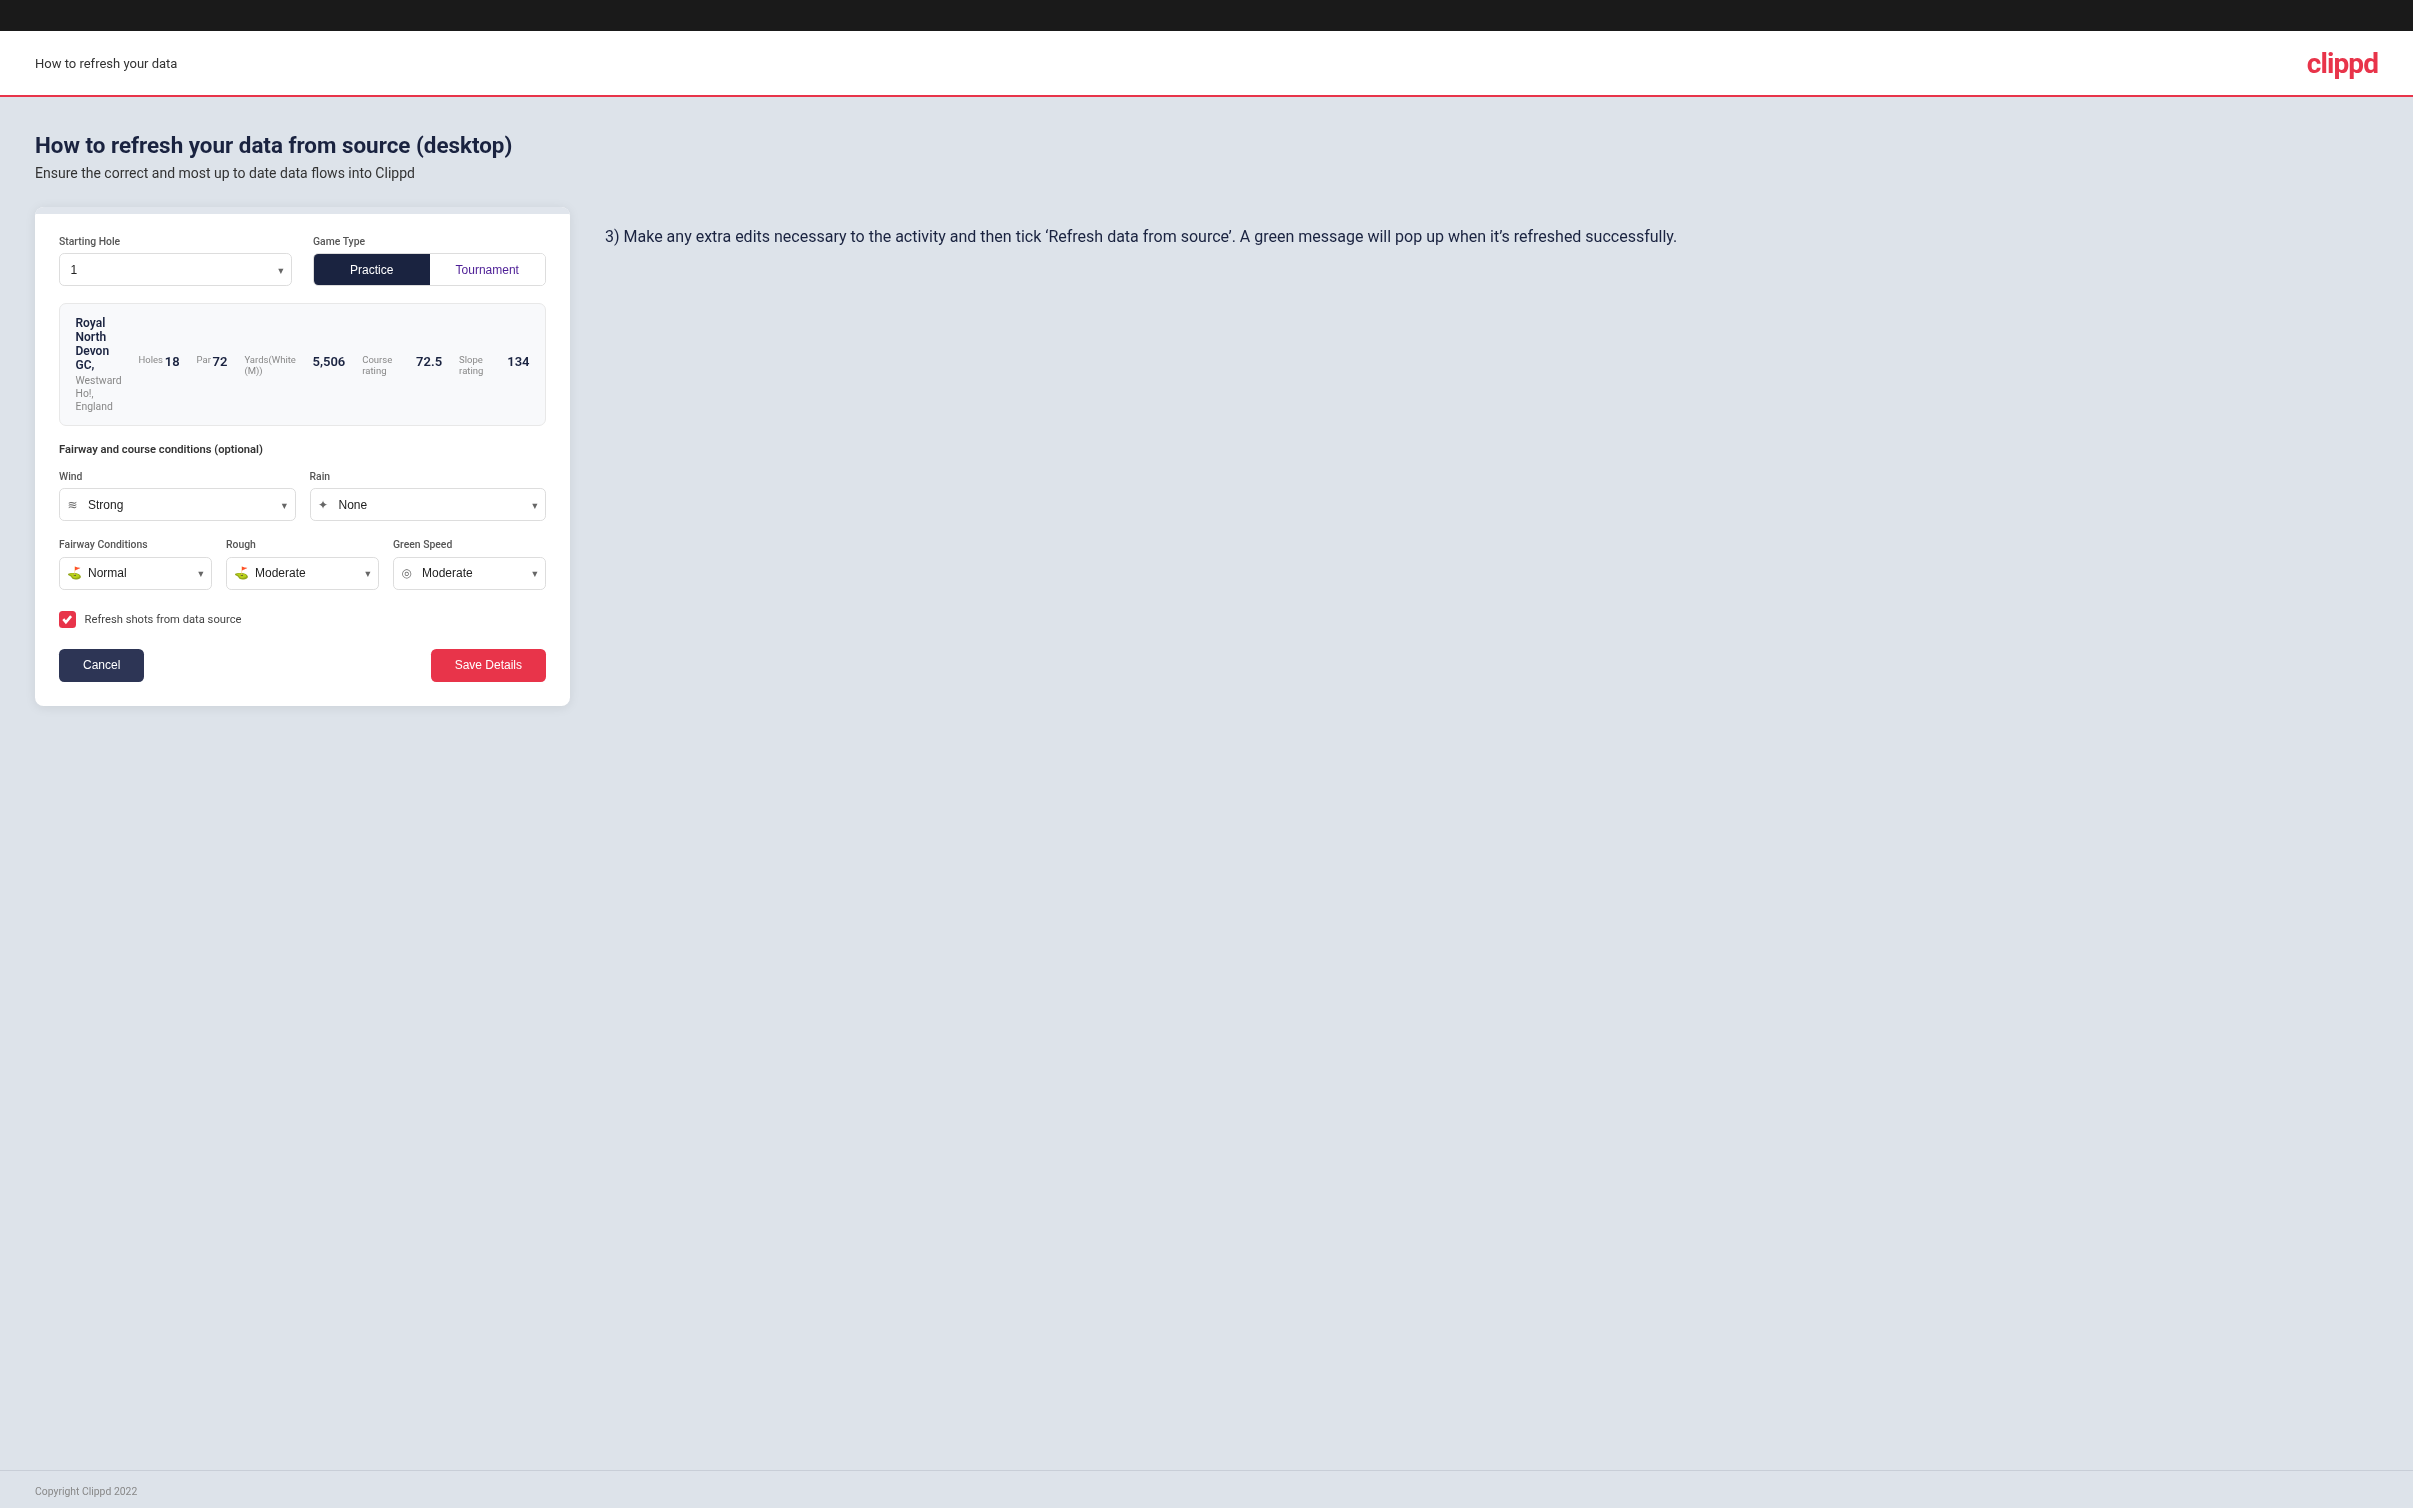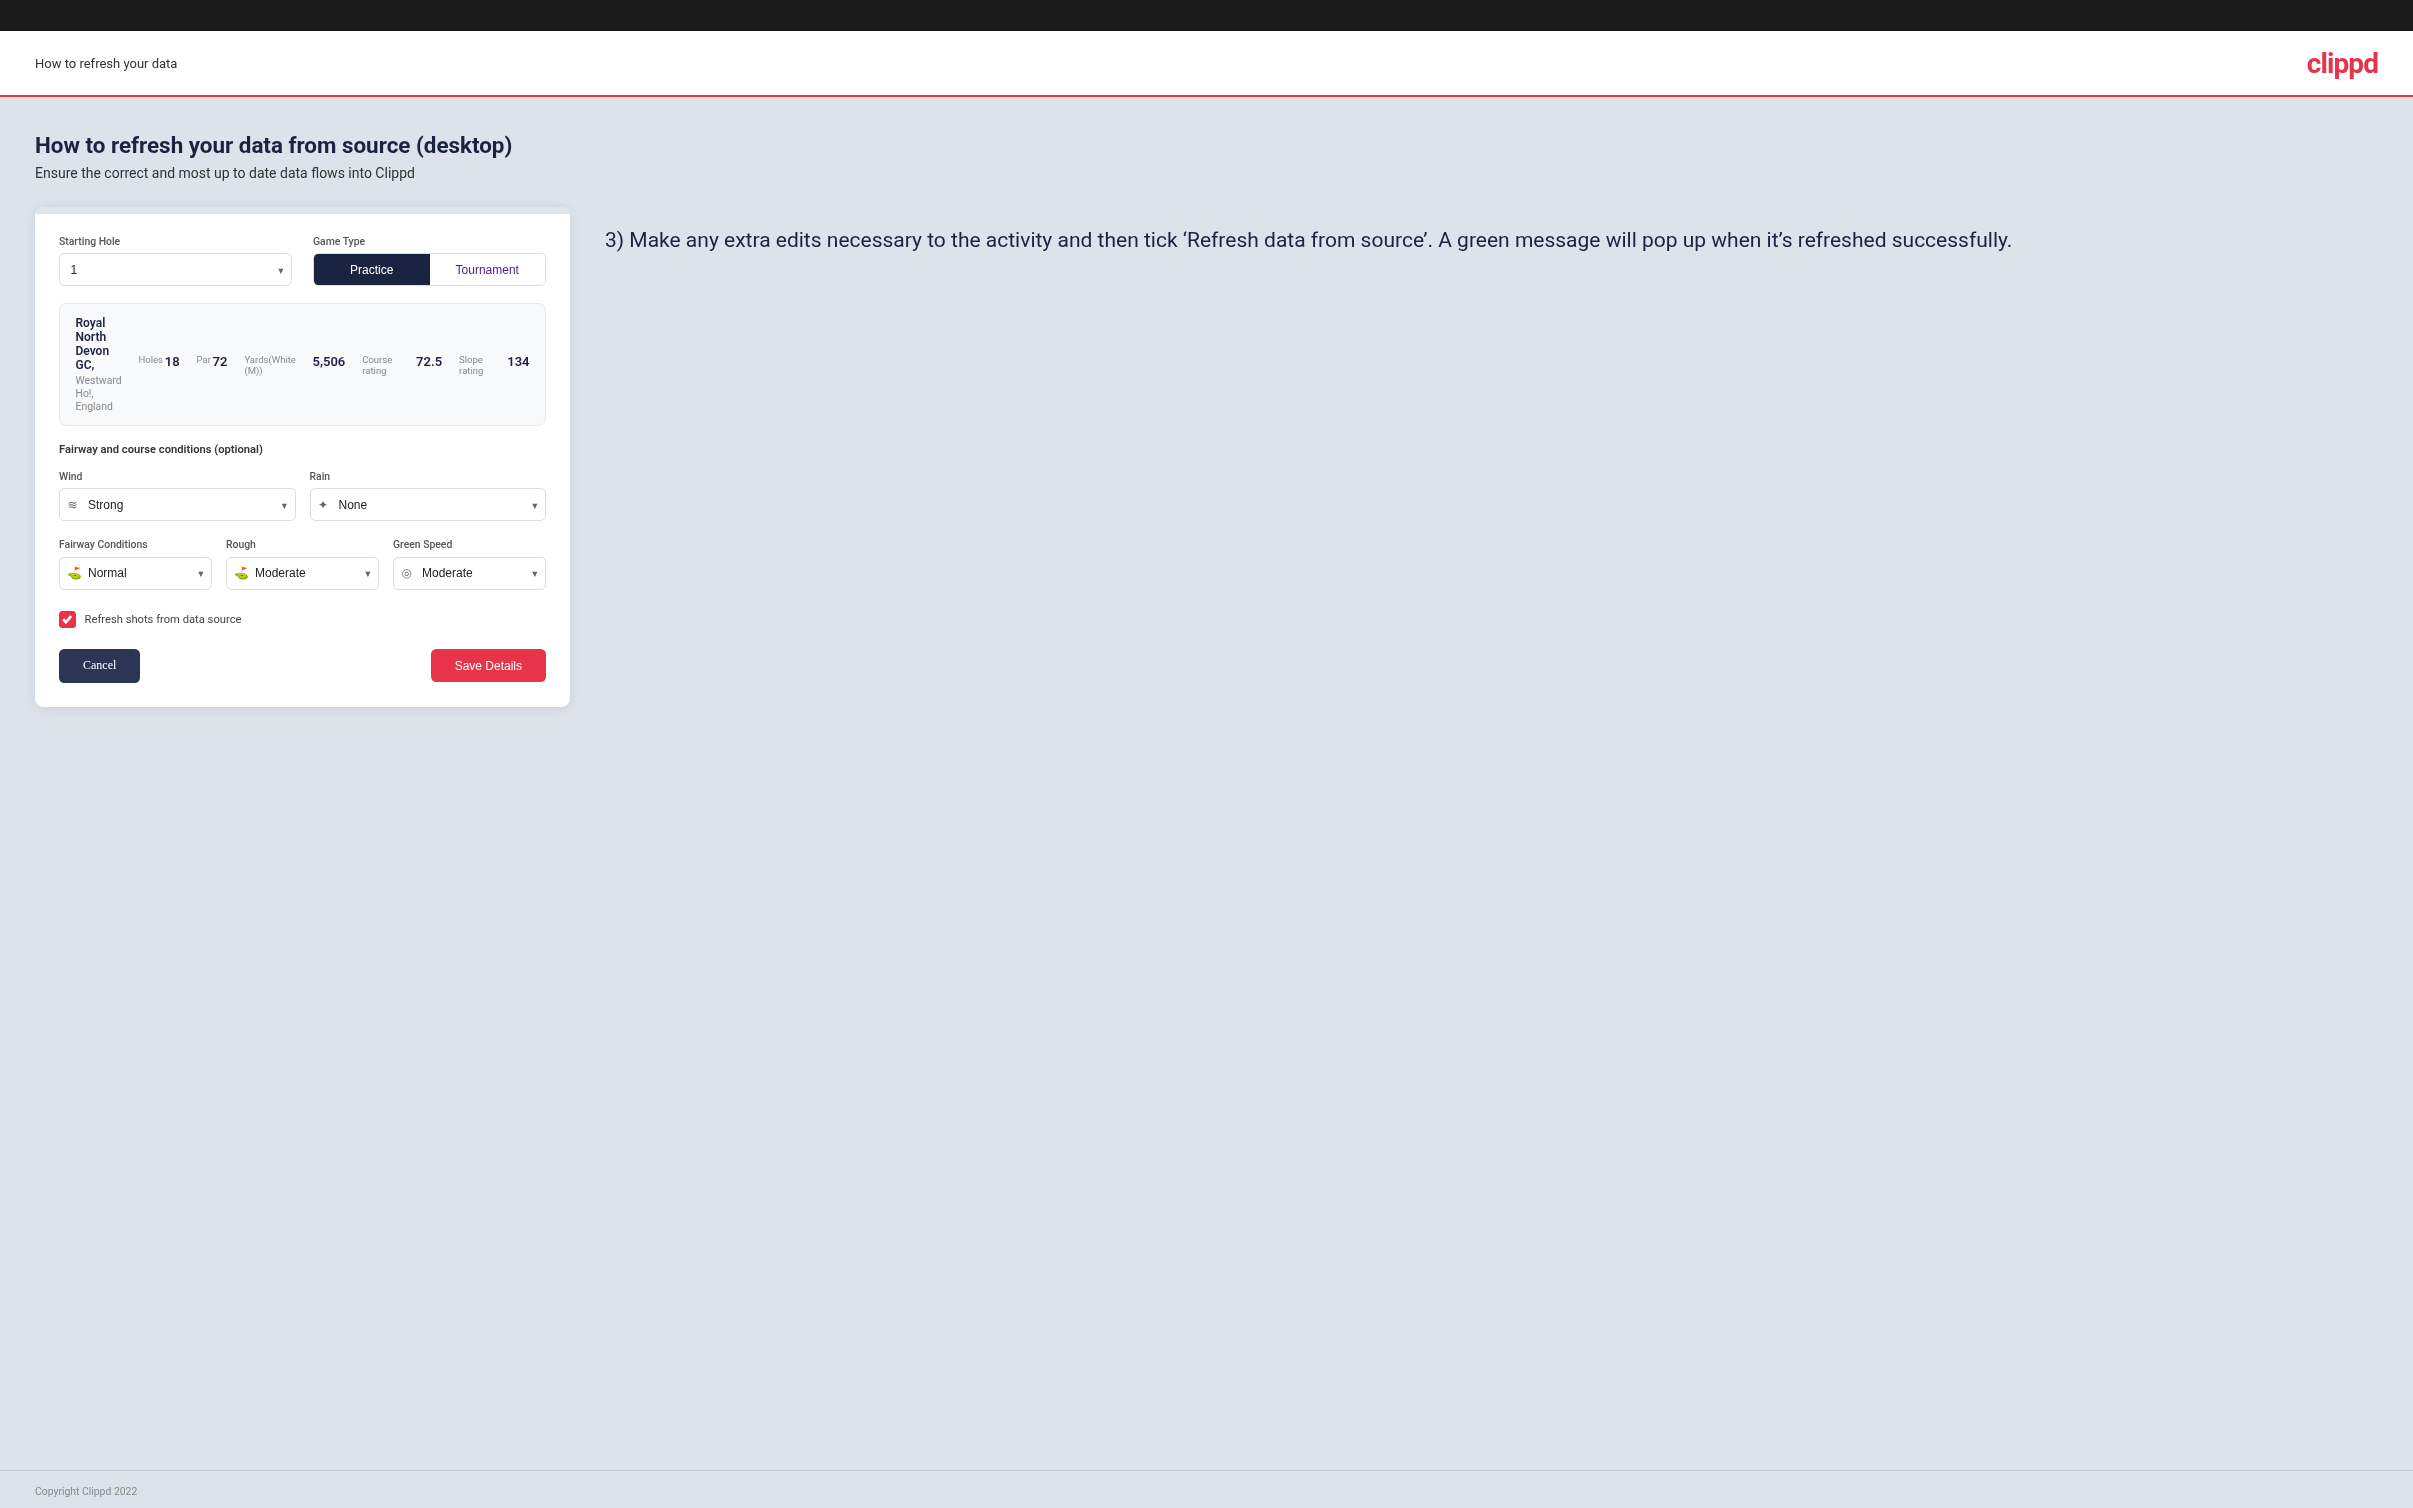--- a/index.html
+++ b/index.html
@@ -289,41 +289,40 @@
 
     .btn-cancel {
       padding: 9.5px 24px;
       background: #2d3555;
       color: #fff;
       border: none;
       border-radius: 5.2px;
       font-size: 12px;
       font-weight: 500;
       cursor: pointer;
-      font-family: Liberation Serif, serif;
     }
 
     .btn-save {
       padding: 9.5px 24px;
       background: #e8344a;
       color: #fff;
       border: none;
       border-radius: 5.2px;
       font-size: 12px;
       font-weight: 500;
       cursor: pointer;
     }
 
     .side-info {
       flex: 1;
       padding-top: 17px;
     }
 
     .side-info-text {
-      font-size: 21px;
+      font-size: 16px;
       color: #1a2340;
       line-height: 1.6;
       font-weight: 400;
     }
 
     .footer {
       background: #dde3ea;
       padding: 10.4px 35px;
       border-top: 0.9px solid #c8ced7;
     }

